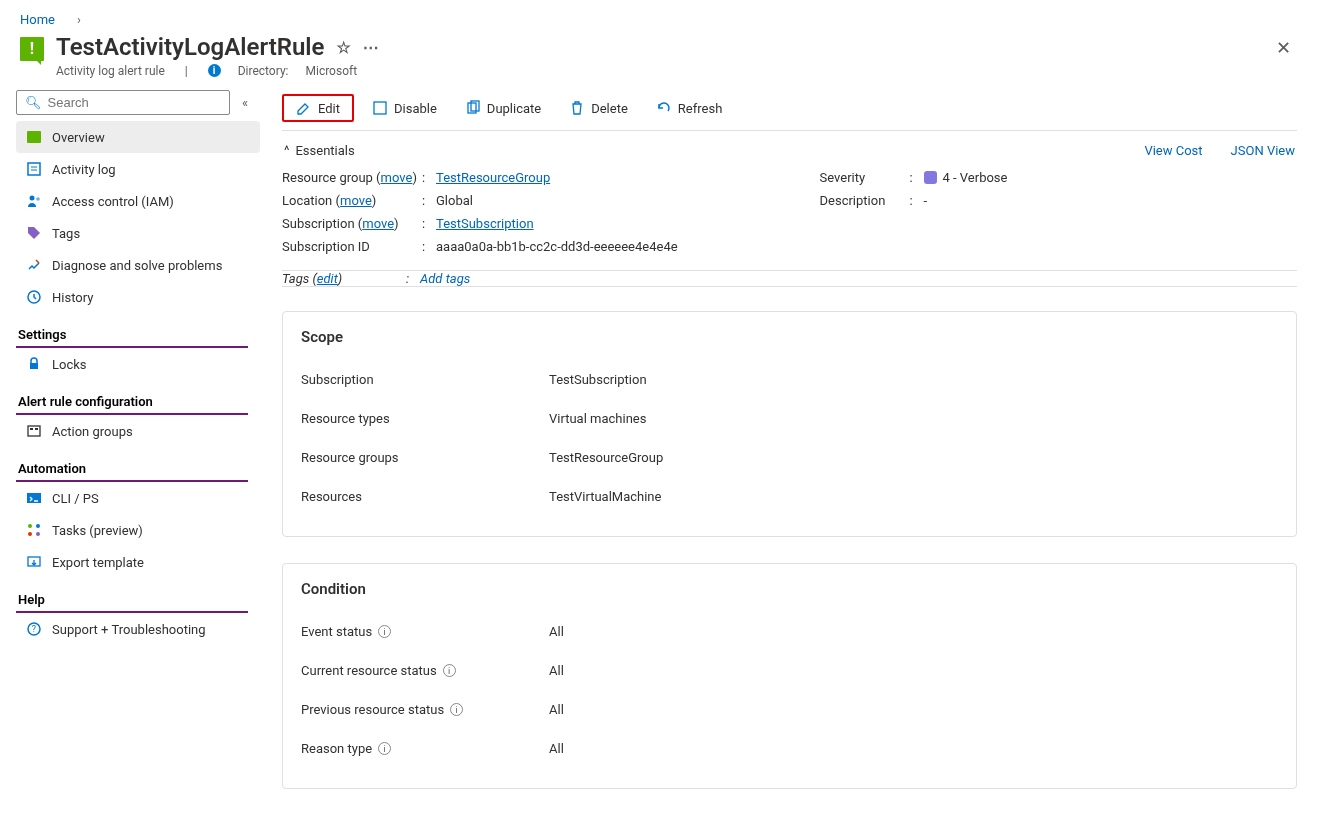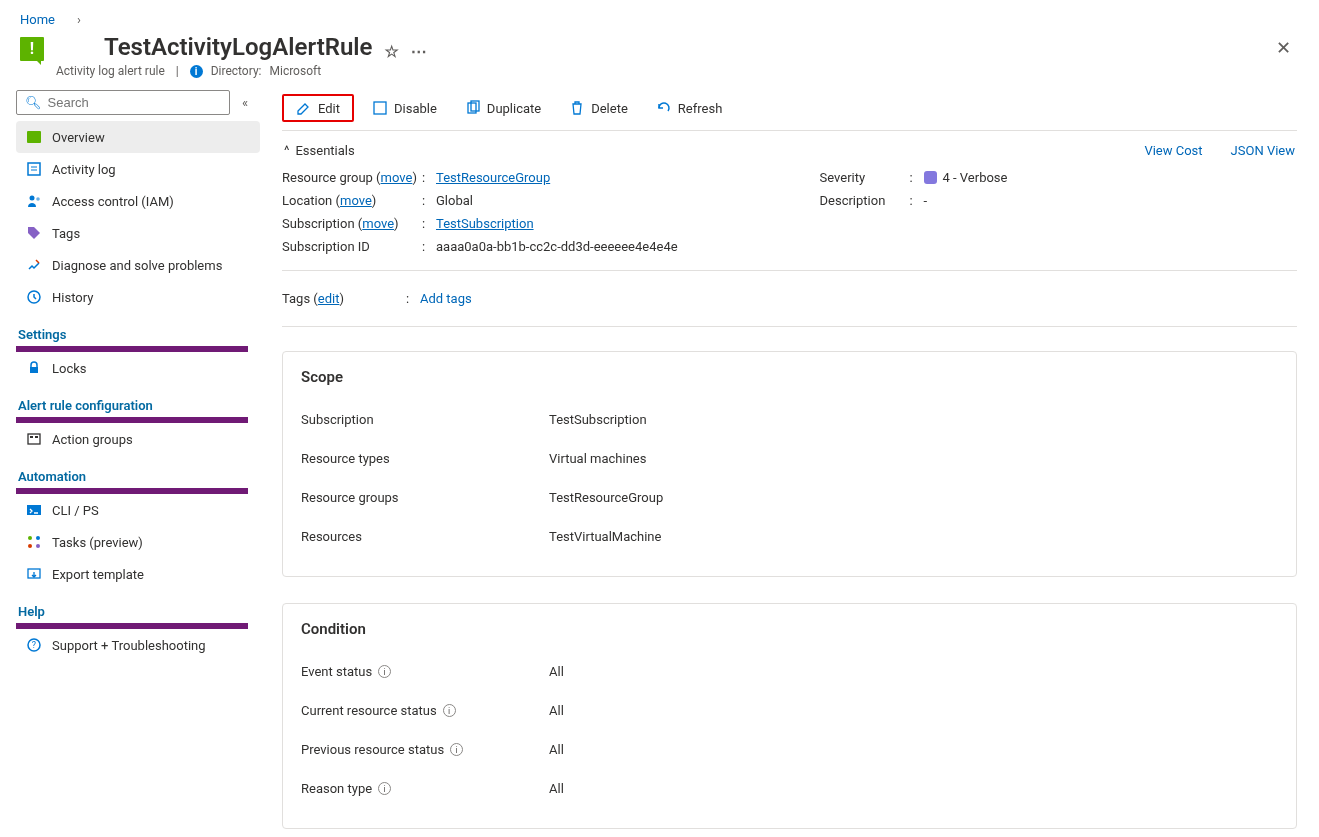--- a/index.html
+++ b/index.html
@@ -46,29 +46,28 @@
     transform: rotate(0deg);
   }
   .title-icon .bang{
     position:absolute; left:50%; top:50%; transform:translate(-50%,-55%);
     color:#fff; font-weight:700; font-size:16px;
   }
   .title-block h1 {
     font-size: 24px;
     font-weight: 600;
     display: flex;
-    align-items: flex-end;
+    align-items: center;
     gap: 12px;
-    margin-left: 48px;
   }
   .title-meta {
     font-size: 12px;
     color: #605e5c;
     margin-top: 3px;
-    display:flex; align-items:flex-end; gap:8px;
+    display:flex; align-items:flex-start; gap:17px;
   }
   .title-meta .info-dot{
     display:inline-flex; width:13px; height:13px; border-radius:50%;
     background:#0078d4; color:#fff; font-size:10px; font-weight:700;
     align-items:center; justify-content:center;
   }
   .star, .more-dots, .close-x {
     color: #605e5c;
     cursor: pointer;
     font-size: 16px;
@@ -111,22 +110,22 @@
     cursor: pointer;
     font-size: 13px;
     border-radius: 4px;
   }
   .side-item.active { background: #ededed; }
   .side-item .ic { width: 16px; height:16px; display:inline-flex; align-items:center; justify-content:center; }
   .side-section-title {
     font-size: 13px;
     font-weight: 600;
     padding: 14px 10px 4px 2px;
-    color: #0369a1;
-    border-bottom: 6px solid #701a75;
+    color: #000000;
+    border-bottom: 2px solid #701a75;
     margin-right: 12px;
   }
 
   
   .main {
     flex: 1;
     padding: 4px 22px 40px 22px;
     min-width: 0;
   }
   .toolbar {
@@ -179,22 +178,23 @@
   .move-link{ color:#0067b8; text-decoration: underline; cursor:pointer;}
   .sev-badge{
     display:inline-block; width:13px; height:13px; background:#8378de; border-radius:3px;
     vertical-align:-2px; margin-right:6px;
   }
 
   .tags-row{
     display:flex; align-items:center;
     border-top:1px solid #e1dfdd;
     border-bottom:1px solid #e1dfdd;
-    padding:20px 0;
+    padding:0 0;
     margin-bottom: 24px;
+    font-style: italic;
   }
   .tags-label{ width:124px; }
   .tags-sep{ width:14px;}
   .card{
     border:1px solid #e1dfdd;
     border-radius:4px;
     padding: 16px 18px 20px 18px;
     margin-bottom: 26px;
   }
   .card h3{

